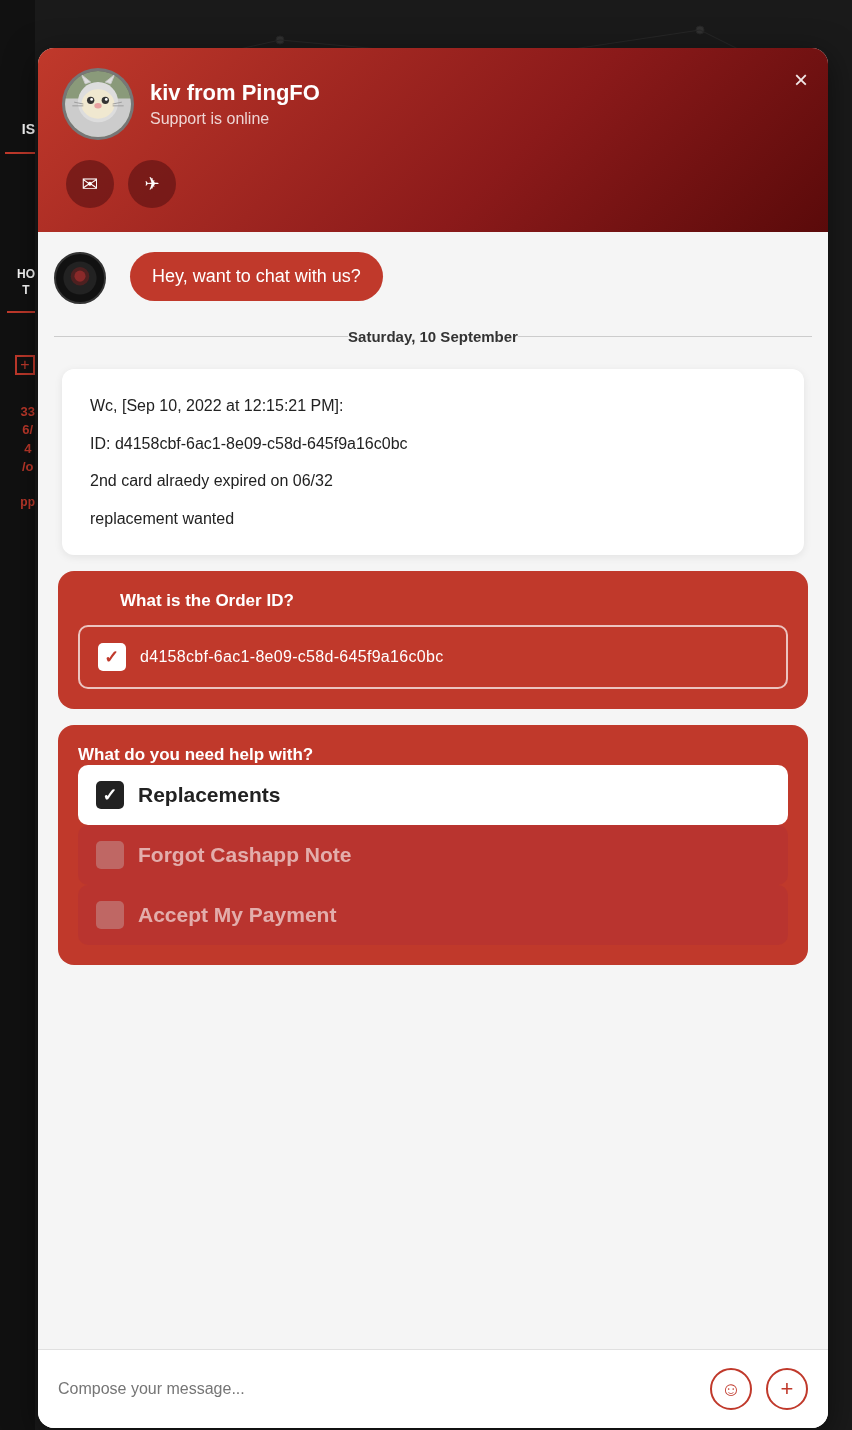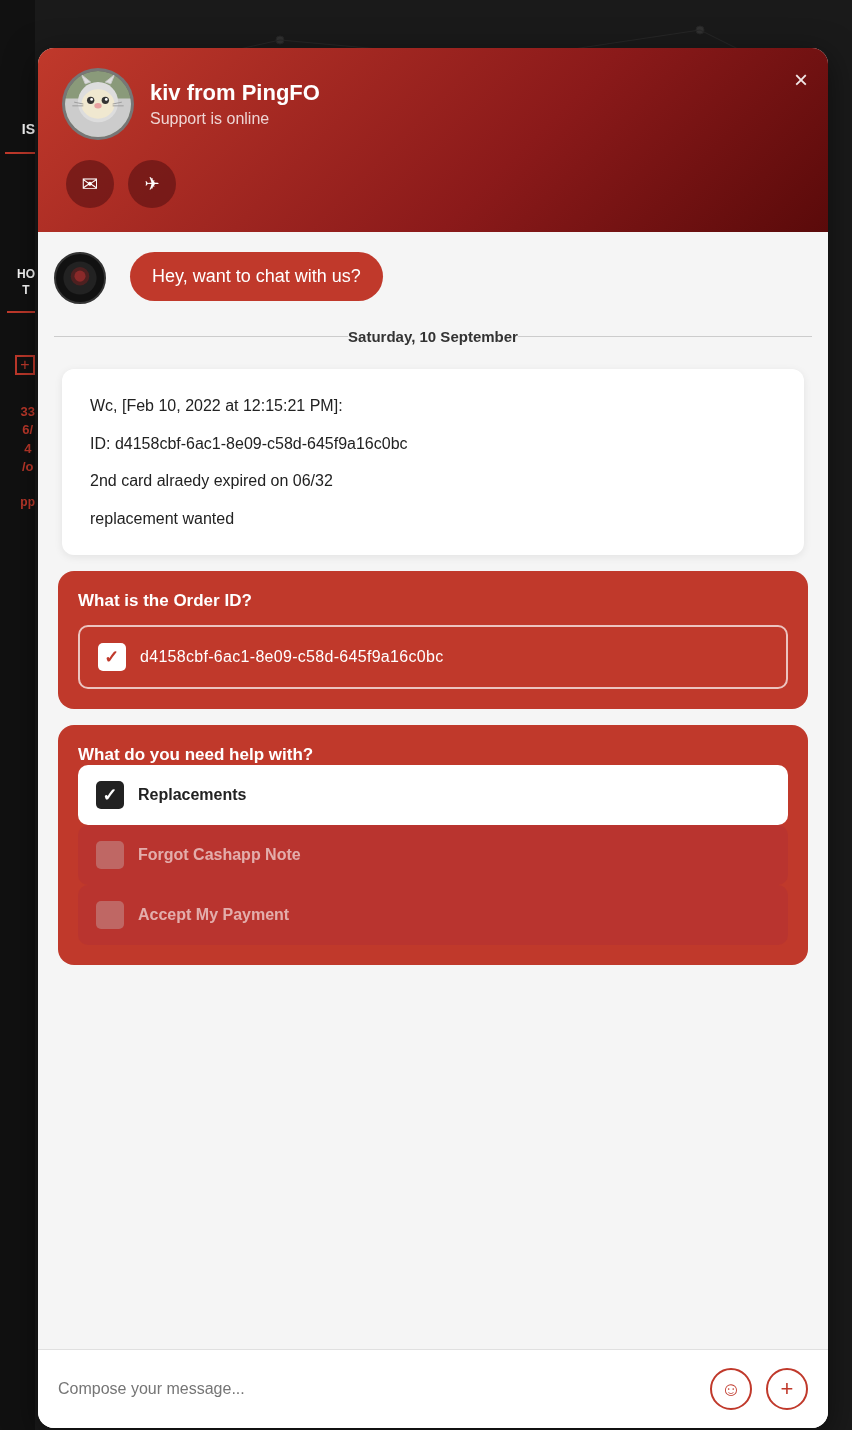--- a/index.html
+++ b/index.html
@@ -232,20 +232,21 @@
       border-radius: 16px;
       padding: 20px 20px;
       margin: 0 4px;
     }
 
     .form-section-label {
       color: #fff;
       font-size: 17px;
       font-weight: 600;
       margin-bottom: 14px;
+      margin-left: 42px;
     }
 
     .order-id-input {
       background: transparent;
       border: 2px solid rgba(255,255,255,0.7);
       border-radius: 10px;
       padding: 16px 18px;
       display: flex;
       align-items: center;
       gap: 14px;
@@ -289,21 +290,21 @@
       font-size: 17px;
       font-weight: 600;
     }
 
     .help-option {
       border-radius: 10px;
       padding: 16px 18px;
       display: flex;
       align-items: center;
       gap: 14px;
-      font-size: 16px;
+      font-size: 21px;
       font-weight: 600;
     }
 
     .help-option.selected {
       background: #fff;
       color: #222;
     }
 
     .help-option.unselected {
       background: rgba(180,50,50,0.6);
@@ -459,21 +460,21 @@
       <div class="bot-bubble">Hey, want to chat with us?</div>
     </div>
 
     <div class="date-divider">
       <div class="date-line"></div>
       <div class="date-label">Saturday, 10 September</div>
       <div class="date-line"></div>
     </div>
 
     <div class="message-card">
-      <p>Wc, [Feb 10, 2022 at 12:15:21 PM]:</p>
+      <p>Wc, [Sep 10, 2022 at 12:15:21 PM]:</p>
       <p>ID: d4158cbf-6ac1-8e09-c58d-645f9a16c0bc</p>
       <p>2nd card alraedy expired on 06/32</p>
       <p>replacement wanted</p>
     </div>
 
     <div class="form-section">
       <div class="form-section-label">What is the Order ID?</div>
       <div class="order-id-input">
         <div class="checkbox-checked"></div>
         <span>d4158cbf-6ac1-8e09-c58d-645f9a16c0bc</span>

